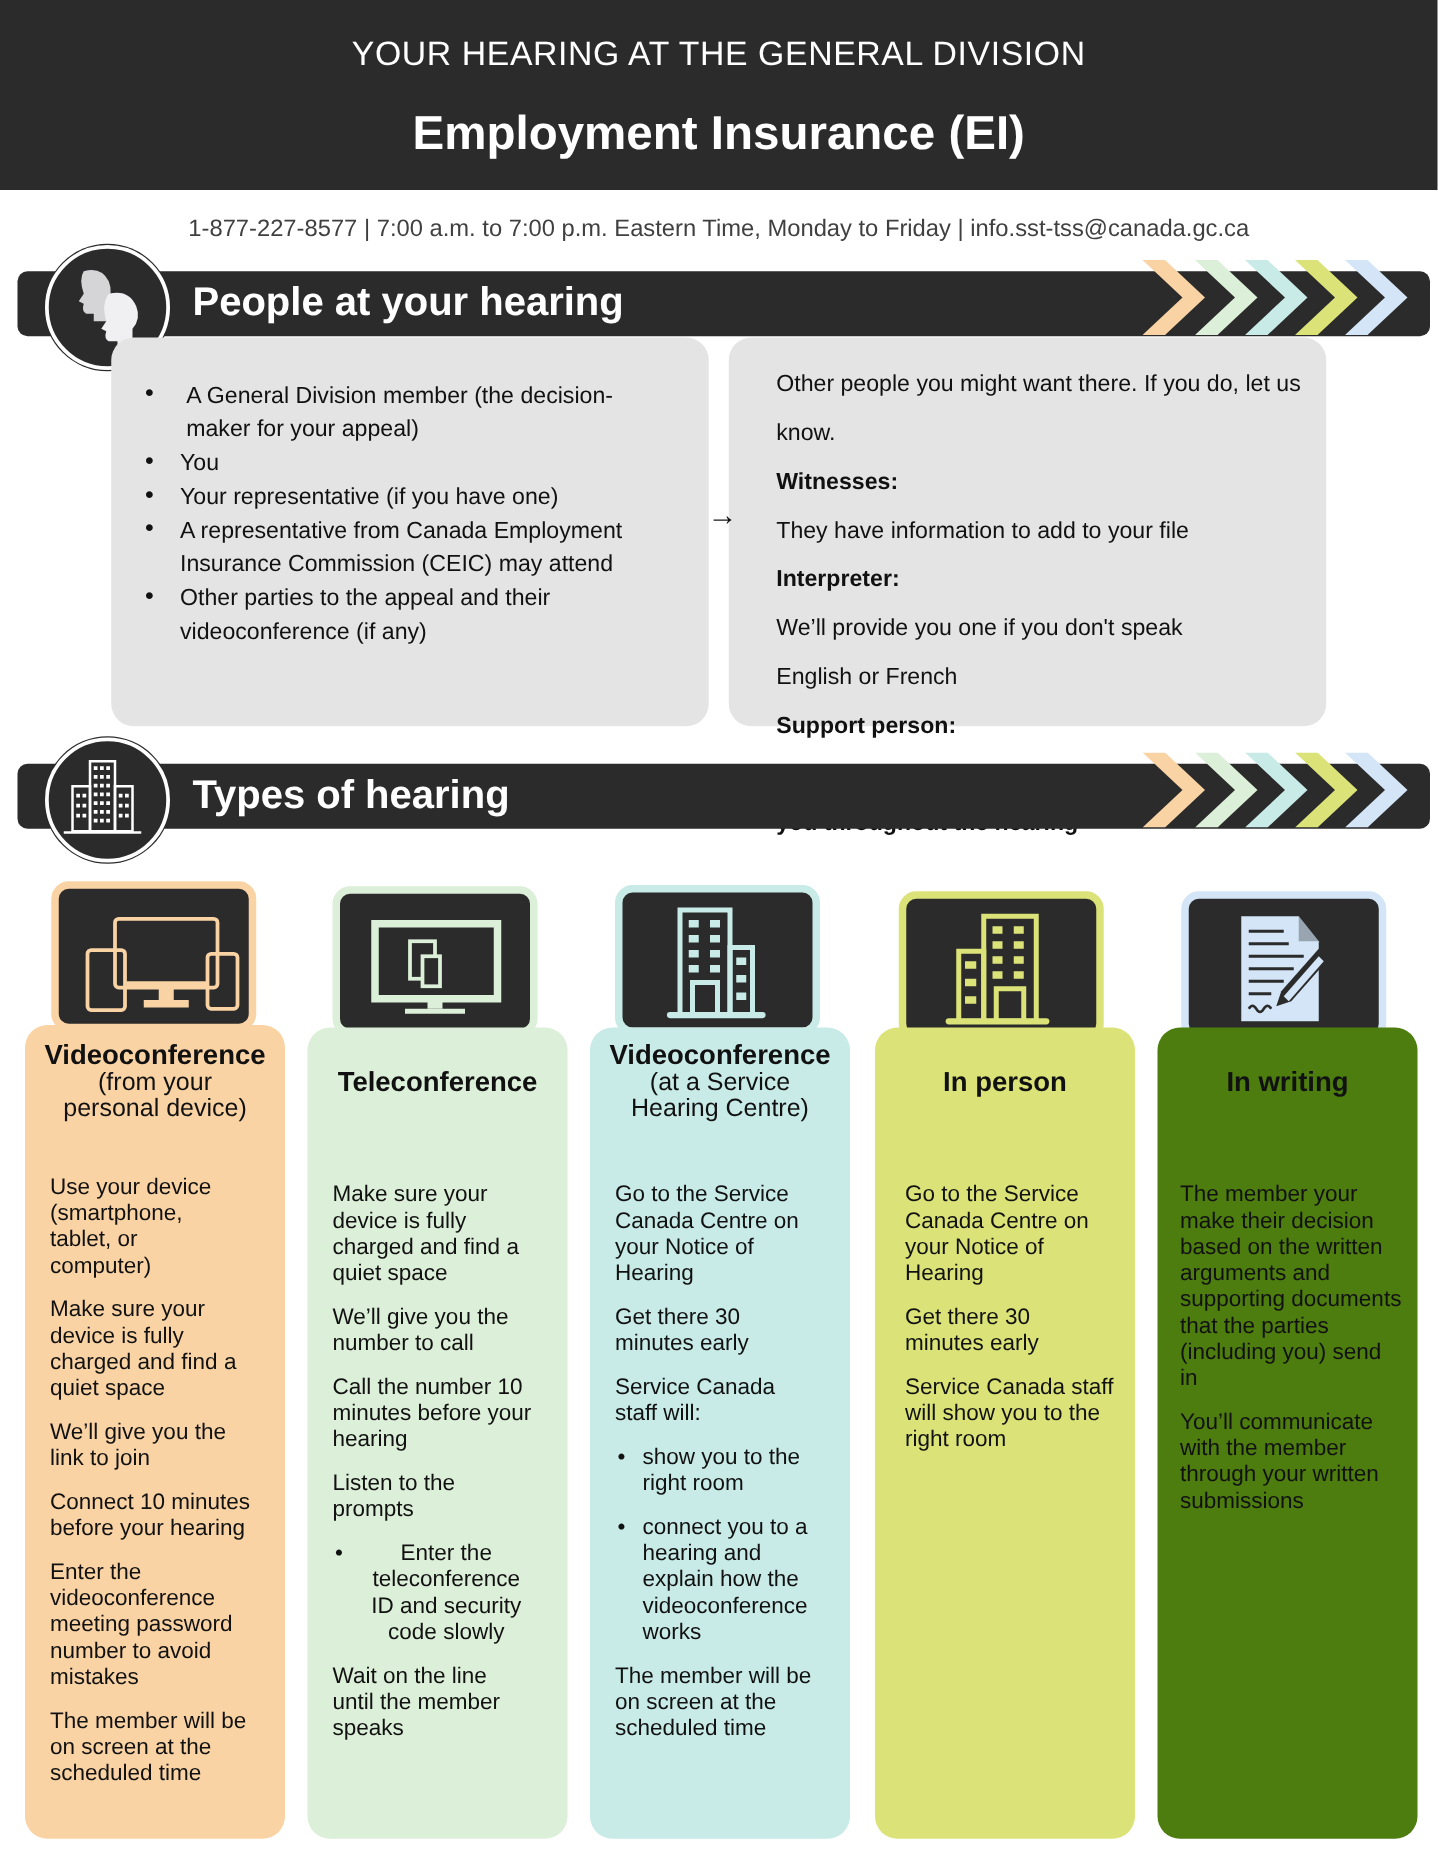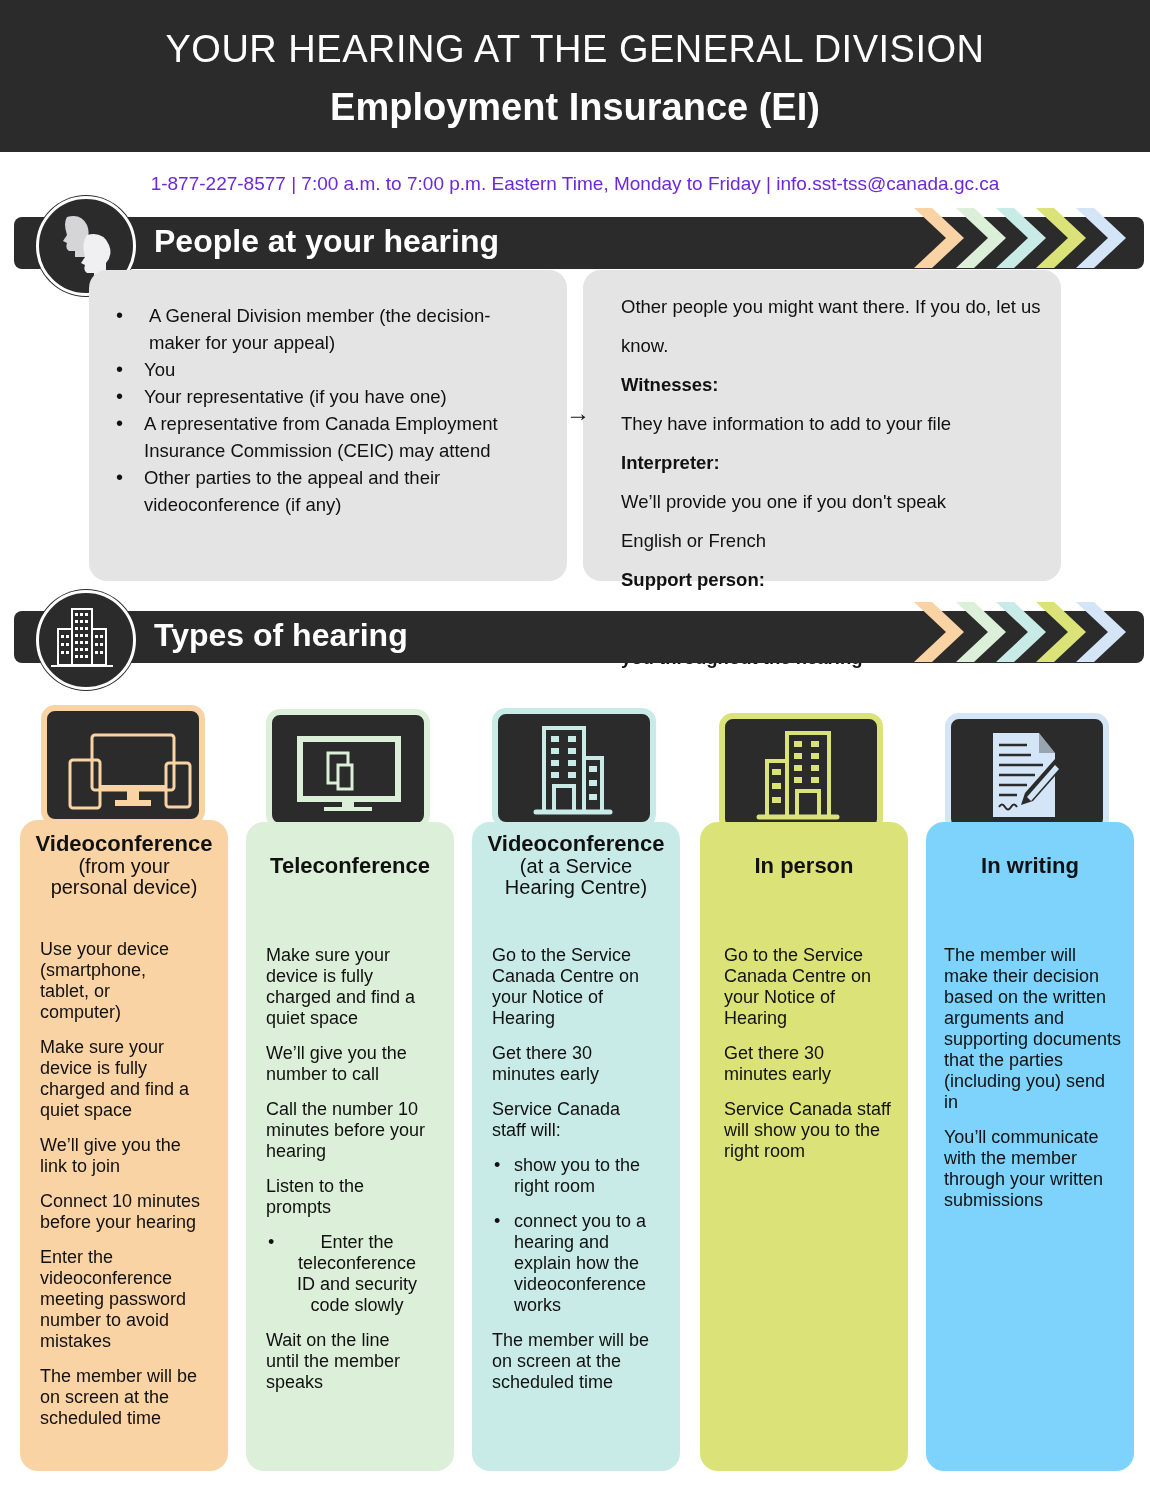--- a/index.html
+++ b/index.html
@@ -5,23 +5,23 @@
     * { box-sizing: border-box; margin: 0; padding: 0; }
     body {
       width: 1150px; height: 1492px; background: #ffffff;
       font-family: "Liberation Sans", "DejaVu Sans", sans-serif;
       color: #111; position: relative; overflow: hidden;
     }
     .banner {
       position: absolute; left: 0; top: 0; width: 1150px; height: 152px;
       background: #2b2b2b; color: #fff; text-align: center;
     }
-    .banner .t1 { position: absolute; top: 28px; left: 0; right: 0; font-size: 38px; font-weight: normal; letter-spacing: 0.5px; }
+    .banner .t1 { position: absolute; top: 28px; left: 0; right: 0; font-size: 27px; font-weight: normal; letter-spacing: 0.5px; }
     .banner .t2 { position: absolute; top: 86px; left: 0; right: 0; font-size: 38px; font-weight: bold; }
-    .contact { position: absolute; top: 173px; left: 0; right: 0; text-align: center; font-size: 19px; color: #6d28d9; }
+    .contact { position: absolute; top: 173px; left: 0; right: 0; text-align: center; font-size: 19px; color: #404040; }
 
     .section-bar {
       position: absolute; left: 14px; width: 1130px; height: 52px;
       background: #2b2b2b; border-radius: 8px;
     }
     .section-circle {
       position: absolute; width: 100px; height: 100px; border-radius: 50%;
       background: #2b2b2b; border: 3px solid #fff; box-shadow: 0 0 0 1px #2b2b2b;
     }
     .section-title { position: absolute; color: #fff; font-size: 32px; font-weight: bold; }
@@ -284,19 +284,19 @@
       <line x1="48" y1="46" x2="92" y2="46"></line>
       <line x1="48" y1="56" x2="84" y2="56"></line>
       <line x1="48" y1="66" x2="76" y2="66"></line>
       <line x1="48" y1="76" x2="66" y2="76"></line>
     </g>
     <path d="M48 88 q3-5 6 0 q3 5 6 0 q3-5 6 0" fill="none" stroke="#2b2b2b" stroke-width="2"></path>
     <path d="M70 86 L74 74 L104 40 L112 48 L82 82 Z" fill="#2b2b2b"></path>
     <path d="M76 78 L104 46 L108 50 L80 82 Z" fill="#d3e5f7"></path>
   </svg>
 </div>
-<div class="card" style="left:926px; top:822px; height:649px; background:#7dd3fc;">
+<div class="card" style="left:926px; top:822px; height:649px; background:#4d7c0f;">
   <div class="card-title" style="top:32px;">In writing</div>
   <div class="card-body" style="top:123px; left:18px;">
-    <p style="width:178px;">The member will make their decision based on the written arguments and supporting documents that the parties (including you) send in</p>
+    <p style="width:178px;">The member your make their decision based on the written arguments and supporting documents that the parties (including you) send in</p>
     <p style="width:180px;">You’ll communicate with the member through your written submissions</p>
   </div>
 </div>
 
 </body></html>

